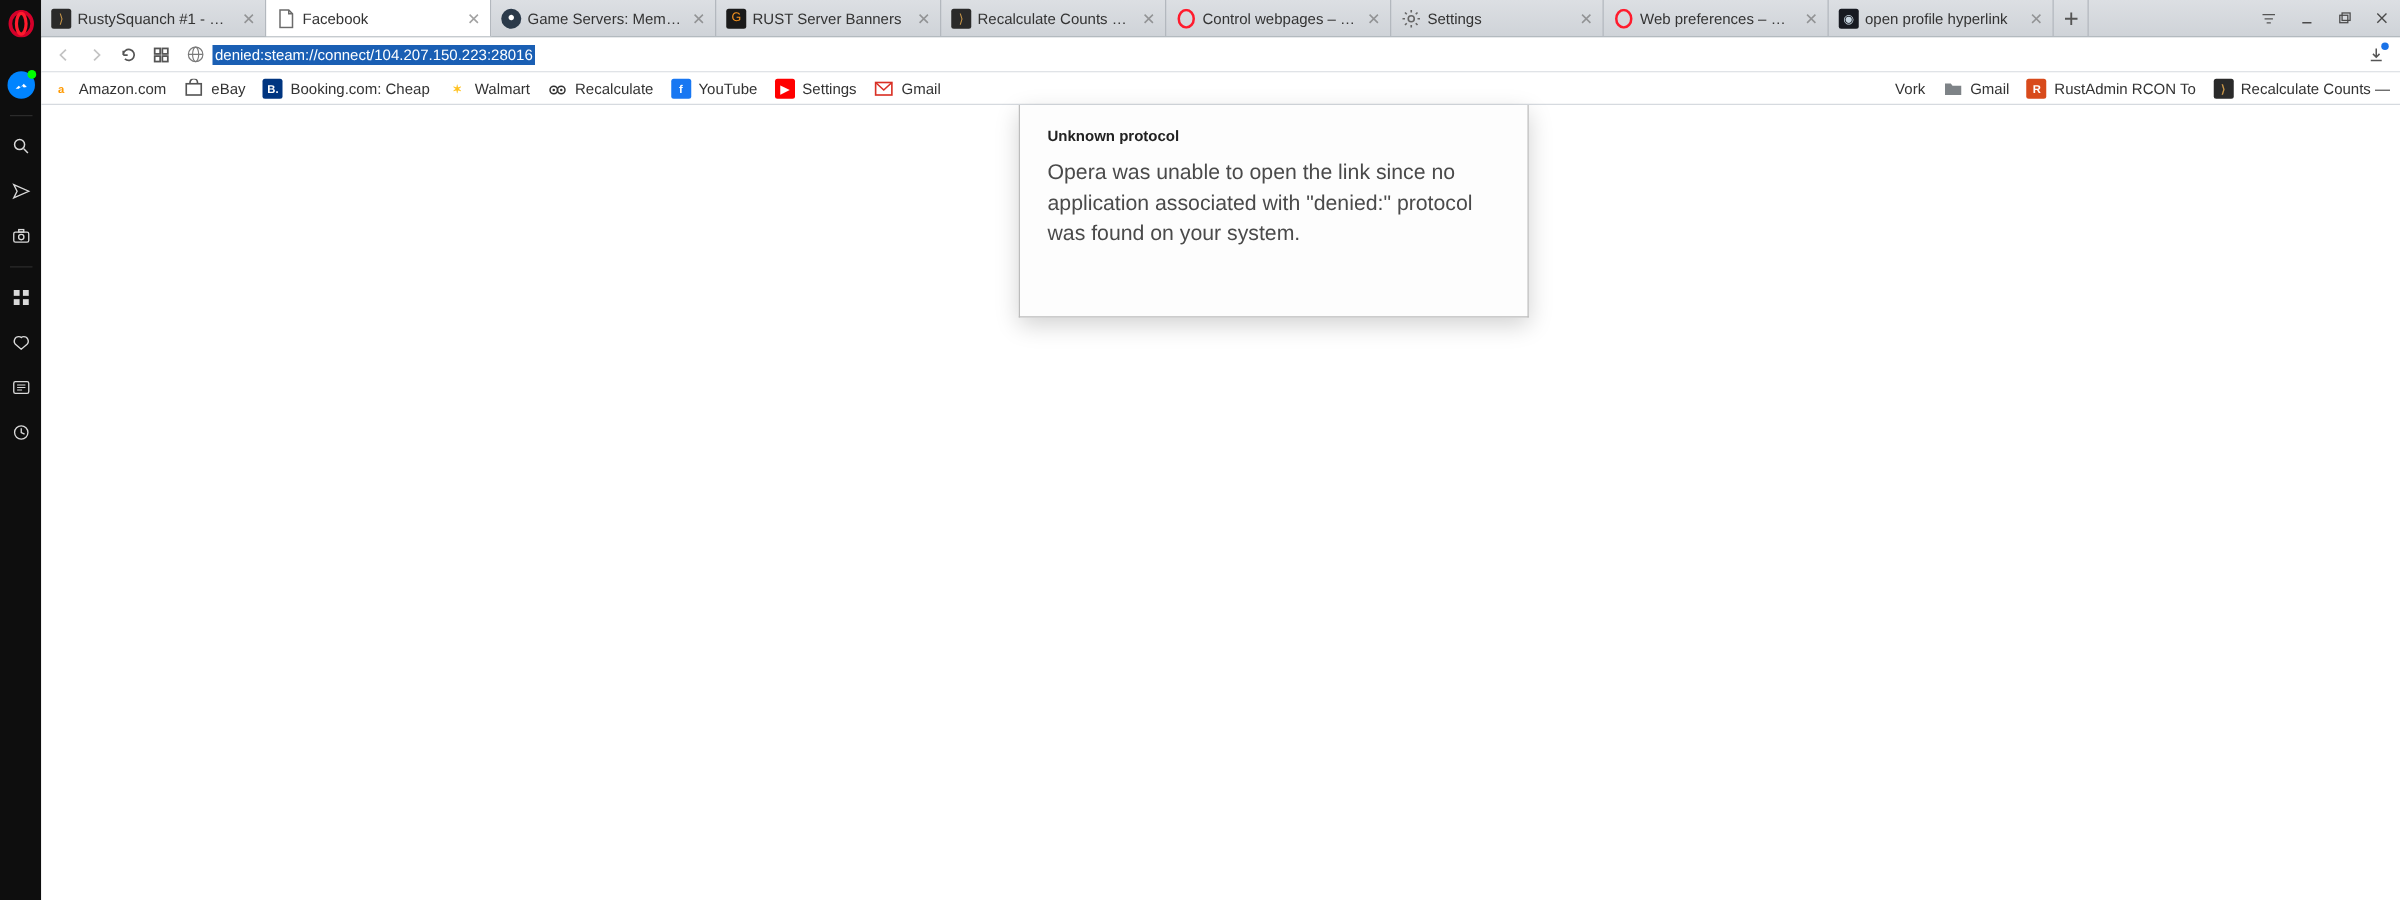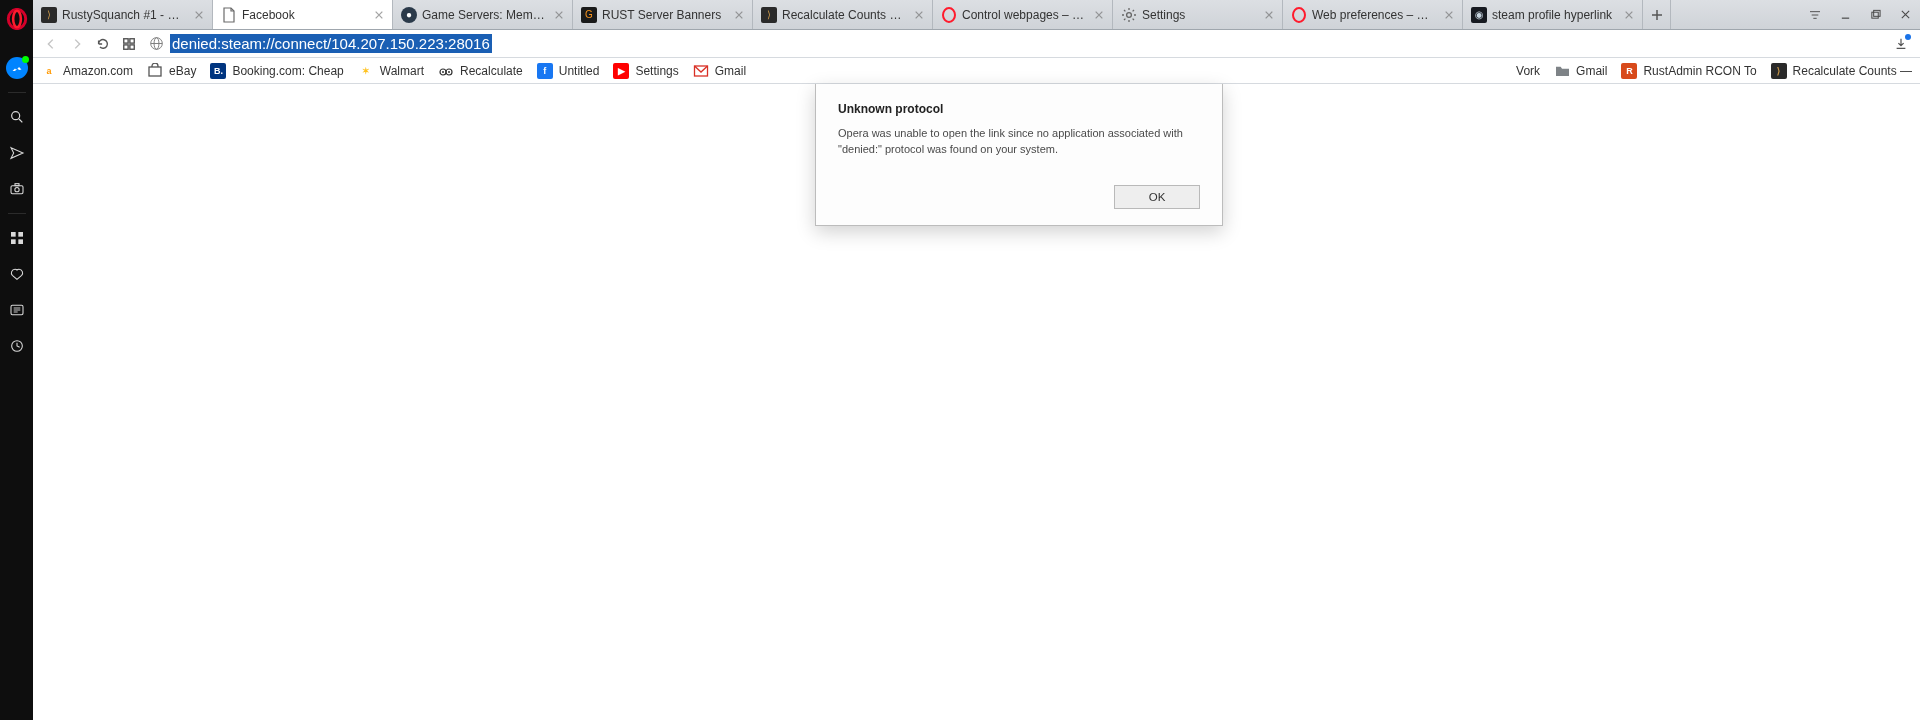--- a/index.html
+++ b/index.html
@@ -30,31 +30,31 @@
 .winbtn svg{width:11px;height:11px;stroke:#4a4a4a;stroke-width:1;fill:none}
 .easysetup{width:30px;display:flex;align-items:center;justify-content:center;cursor:pointer}
 .easysetup svg{width:14px;height:10px;stroke:#555;stroke-width:1.2;fill:none}
 .addrwrap{height:28px;background:#fff;border-bottom:1px solid #d6dadf;display:flex;align-items:center;padding:0 6px;gap:2px}
 .navbtn{width:24px;height:24px;display:flex;align-items:center;justify-content:center;cursor:pointer;border-radius:3px}
 .navbtn.disabled{opacity:.35;cursor:default}
 .navbtn svg{width:14px;height:14px;stroke:#555;stroke-width:1.6;fill:none}
 .addrbox{flex:1;height:22px;display:flex;align-items:center;gap:6px;padding:0 6px}
 .globe{width:15px;height:15px;flex-shrink:0}
 .globe svg{width:15px;height:15px;stroke:#7a7a7a;stroke-width:1;fill:none}
-.urltext{background:#1a5fb4;color:#fff;padding:1px 2px;font-size:15px}
+.urltext{background:#1a5fb4;color:#fff;padding:1px 2px;font-size:12px}
 .dlbtn{width:26px;height:24px;display:flex;align-items:center;justify-content:center;cursor:pointer;position:relative}
 .dlbtn svg{width:14px;height:14px;stroke:#555;stroke-width:1.4;fill:none}
 .dlbtn-dot{position:absolute;top:2px;right:3px;width:6px;height:6px;background:#1a73e8;border-radius:50%}
 .bookbar{height:26px;background:#fff;border-bottom:1px solid #d6dadf;display:flex;align-items:center;padding:0 8px;gap:14px;overflow:hidden}
 .bm{display:flex;align-items:center;gap:6px;cursor:pointer;white-space:nowrap;font-size:11.5px;color:#303030}
 .bm-ico{width:16px;height:16px;flex-shrink:0;display:flex;align-items:center;justify-content:center;font-size:9px;font-weight:bold;border-radius:2px}
 .content{flex:1;background:#fff;position:relative}
 .dialog{position:absolute;left:782px;top:0;width:408px;background:#fdfdfd;border:1px solid #bcbcbc;border-top:none;box-shadow:0 6px 18px rgba(0,0,0,.18);padding:18px 22px 16px 22px}
 .dialog-title{font-size:12px;font-weight:bold;color:#222;margin-bottom:10px}
-.dialog-body{font-size:11px;color:#4a4a4a;line-height:1.45;margin-bottom:27px}
+.dialog-body{font-size:17px;color:#4a4a4a;line-height:1.45;margin-bottom:37px}
 .dialog-actions{display:flex;justify-content:flex-end}
 .dialog-ok{width:86px;height:24px;background:#eee;border:1px solid #b9b9b9;font-size:11.5px;cursor:pointer}
 .folder-ico svg{width:15px;height:13px;fill:#7e8387}
 </style>
 </head>
 <body>
 
 <div class="root">
 
   <div class="sidebar">
@@ -210,21 +210,21 @@
             </div>
           <span class="tab-title">Web preferences – Oper</span>
           <span class="tab-close">
               <svg viewBox="0 0 12 12">
                 <path d="M2 2l8 8M10 2l-8 8"></path>
               </svg>
             </span>
         </div>
         <div class="tab" style="width:180px">
           <div class="tab-favicon" style="background:#171a21;color:#c7d5e0">◉</div>
-          <span class="tab-title">steam profile hyperlink</span>
+          <span class="tab-title">open profile hyperlink</span>
           <span class="tab-close">
               <svg viewBox="0 0 12 12">
                 <path d="M2 2l8 8M10 2l-8 8"></path>
               </svg>
             </span>
         </div>
         <div class="newtab">
             <svg viewBox="0 0 12 12">
               <path d="M6 1v10M1 6h10"></path>
             </svg>
@@ -325,21 +325,21 @@
               <circle cx="5" cy="9" r="3" fill="none" stroke="#333" stroke-width="1.2"></circle>
               <circle cx="11" cy="9" r="3" fill="none" stroke="#333" stroke-width="1.2"></circle>
               <circle cx="5" cy="9" r="1" fill="#333"></circle>
               <circle cx="11" cy="9" r="1" fill="#333"></circle>
             </svg>
           </div>
           <span>Recalculate</span>
         </div>
       <div class="bm">
           <div class="bm-ico" style="background:#1877f2;color:#fff">f</div>
-          <span>Untitled</span>
+          <span>YouTube</span>
         </div>
       <div class="bm">
           <div class="bm-ico" style="background:#ff0000;color:#fff">▶</div>
           <span>Settings</span>
         </div>
       <div class="bm">
           <div class="bm-ico">
             <svg viewBox="0 0 16 16">
               <rect x="1.5" y="3" width="13" height="10" fill="none" stroke="#d93025" stroke-width="1.3"></rect>
               <polyline points="1.5,3 8,9 14.5,3" fill="none" stroke="#d93025" stroke-width="1.3"></polyline>
@@ -366,19 +366,16 @@
       <div class="bm">
           <div class="bm-ico" style="background:#2a2a2a;color:#c9974a">⟩</div>
           <span>Recalculate Counts —</span>
         </div>
     </div>
 
     <div class="content">
       <div class="dialog">
         <div class="dialog-title">Unknown protocol</div>
         <div class="dialog-body">Opera was unable to open the link since no application associated with "denied:" protocol was found on your system.</div>
-        <div class="dialog-actions">
-          <button class="dialog-ok">OK</button>
-        </div>
       </div>
     </div>
   </div>
 </div>
 
 </body></html>

